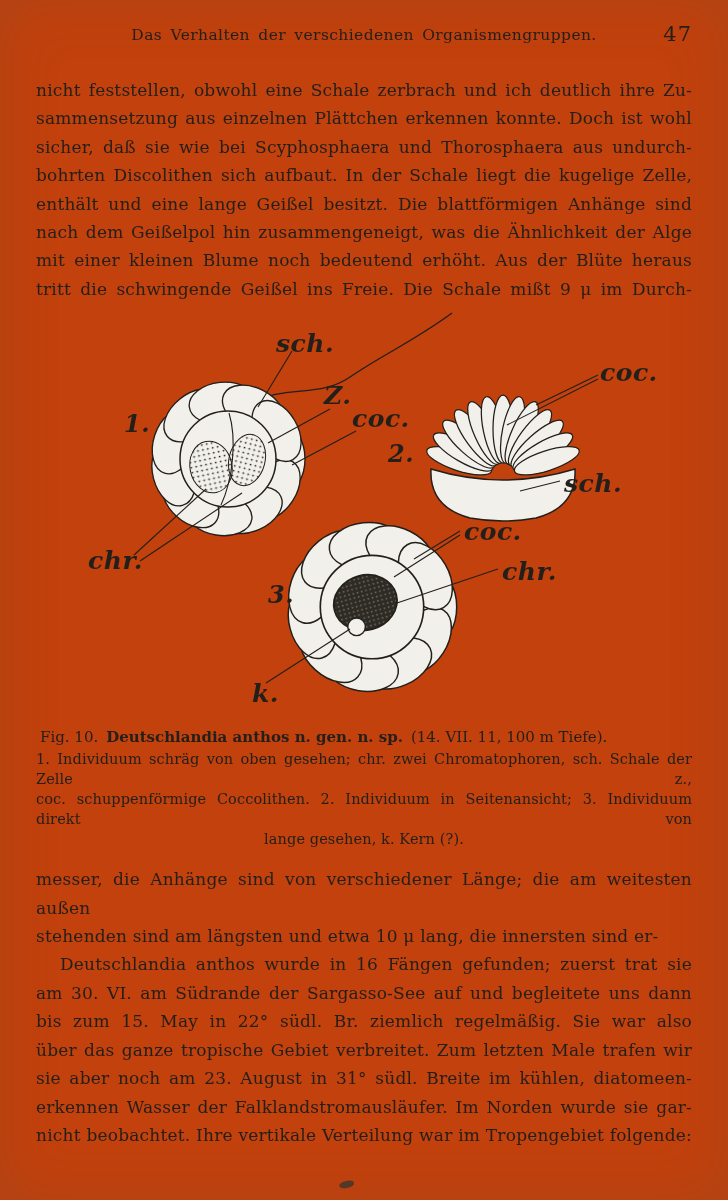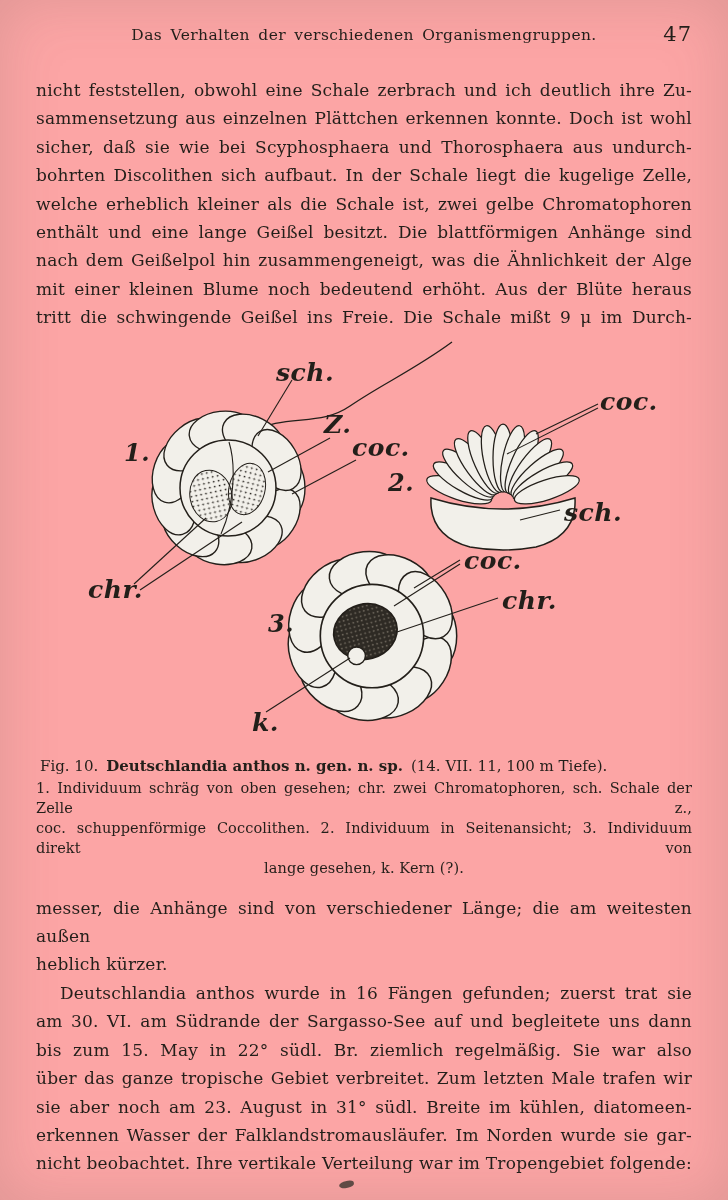--- a/index.html
+++ b/index.html
@@ -1,20 +1,20 @@
 <!DOCTYPE html>
 <html><head>
 <meta charset="utf-8">
 <style>
   html,body{margin:0;padding:0;background:#d8d5ce;}
   .page{
     position:relative;
     width:728px;height:1200px;
     margin:0 auto;
-    background:#fca5a5;
+    background:#c2410c;
     color:#231f1a;
     font-family:"DejaVu Serif","Liberation Serif",serif;
     overflow:hidden;
     box-shadow:inset 0 0 60px rgba(90,85,70,.18);
   }
   .header{position:relative;height:24px;margin:26px 36px 0 36px;}
   .running-title{
     position:absolute;left:0;right:0;text-align:center;
     font-size:15.5px;letter-spacing:.4px;word-spacing:3px;
   }
@@ -52,21 +52,20 @@
   <div class="header">
     <div class="running-title">Das Verhalten der verschiedenen Organismengruppen.</div>
     <div class="page-number">47</div>
   </div>
 
   <div class="block p1">
     <div class="tl">nicht feststellen, obwohl eine Schale zerbrach und ich deutlich ihre Zu-</div>
     <div class="tl">sammensetzung aus einzelnen Plättchen erkennen konnte.  Doch ist wohl</div>
     <div class="tl">sicher, daß sie wie bei Scyphosphaera und Thorosphaera aus undurch-</div>
     <div class="tl">bohrten Discolithen sich aufbaut.  In der Schale liegt die kugelige Zelle,</div>
-    <div class="tl">welche erheblich kleiner als die Schale ist, zwei gelbe Chromatophoren</div>
     <div class="tl">enthält und eine lange Geißel besitzt.  Die blattförmigen Anhänge sind</div>
     <div class="tl">nach dem Geißelpol hin zusammengeneigt, was die Ähnlichkeit der Alge</div>
     <div class="tl">mit einer kleinen Blume noch bedeutend erhöht.  Aus der Blüte heraus</div>
     <div class="tl">tritt die schwingende Geißel ins Freie.  Die Schale mißt 9 μ im Durch-</div>
   </div>
 
   <div class="figure">
     <svg viewBox="0 0 728 420" width="728" height="420">
       <defs>
         <pattern id="dots" width="5" height="5" patternUnits="userSpaceOnUse">
@@ -172,21 +171,21 @@
     </div>
     <div class="cap-body">
       <div class="cl">1. Individuum schräg von oben gesehen; chr. zwei Chromatophoren, sch. Schale der Zelle z.,</div>
       <div class="cl">coc. schuppenförmige Coccolithen.   2. Individuum in Seitenansicht;   3. Individuum direkt von</div>
       <div class="cl">lange gesehen, k. Kern (?).</div>
     </div>
   </div>
 
   <div class="block p2">
     <div class="tl">messer, die Anhänge sind von verschiedener Länge; die am weitesten außen</div>
-    <div class="tl">heblich kürzer.</div>
+    <div class="tl">stehenden sind am längsten und etwa 10 μ lang, die innersten sind er-</div>
   </div>
 
   <div class="block p3">
     <div class="tl">Deutschlandia anthos wurde in 16 Fängen gefunden; zuerst trat sie</div>
     <div class="tl">am 30. VI. am Südrande der Sargasso-See auf und begleitete uns dann</div>
     <div class="tl">bis zum 15. May in 22° südl. Br. ziemlich regelmäßig.  Sie war also</div>
     <div class="tl">über das ganze tropische Gebiet verbreitet.  Zum letzten Male trafen wir</div>
     <div class="tl">sie aber noch am 23. August in 31° südl. Breite im kühlen, diatomeen-</div>
     <div class="tl">erkennen Wasser der Falklandstromausläufer.  Im Norden wurde sie gar-</div>
     <div class="tl">nicht beobachtet.  Ihre vertikale Verteilung war im Tropengebiet folgende:</div>

